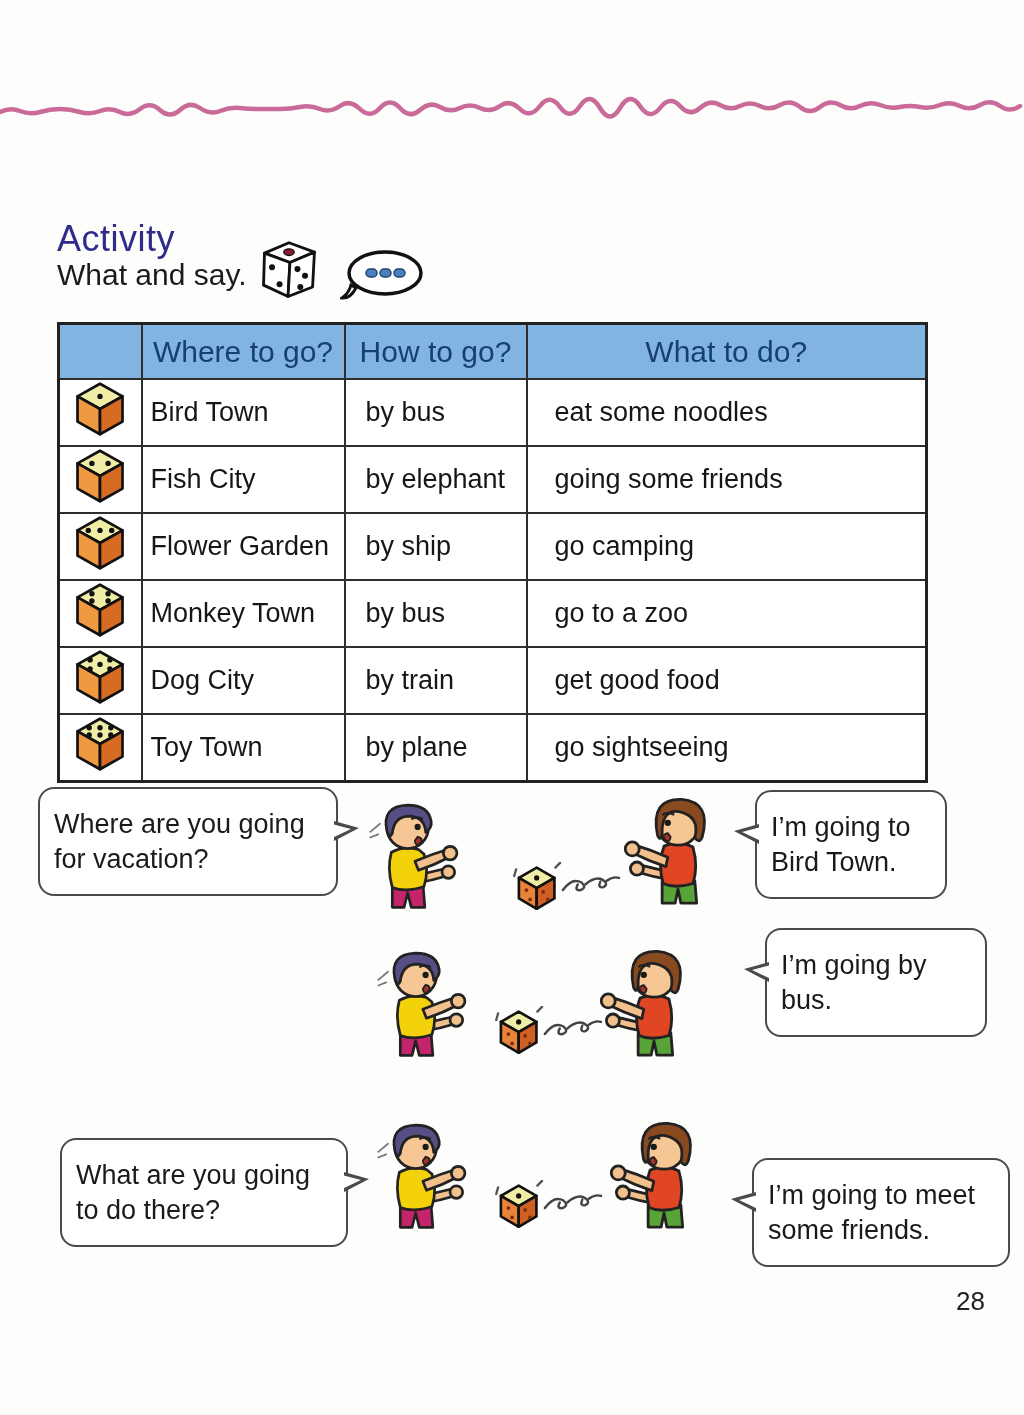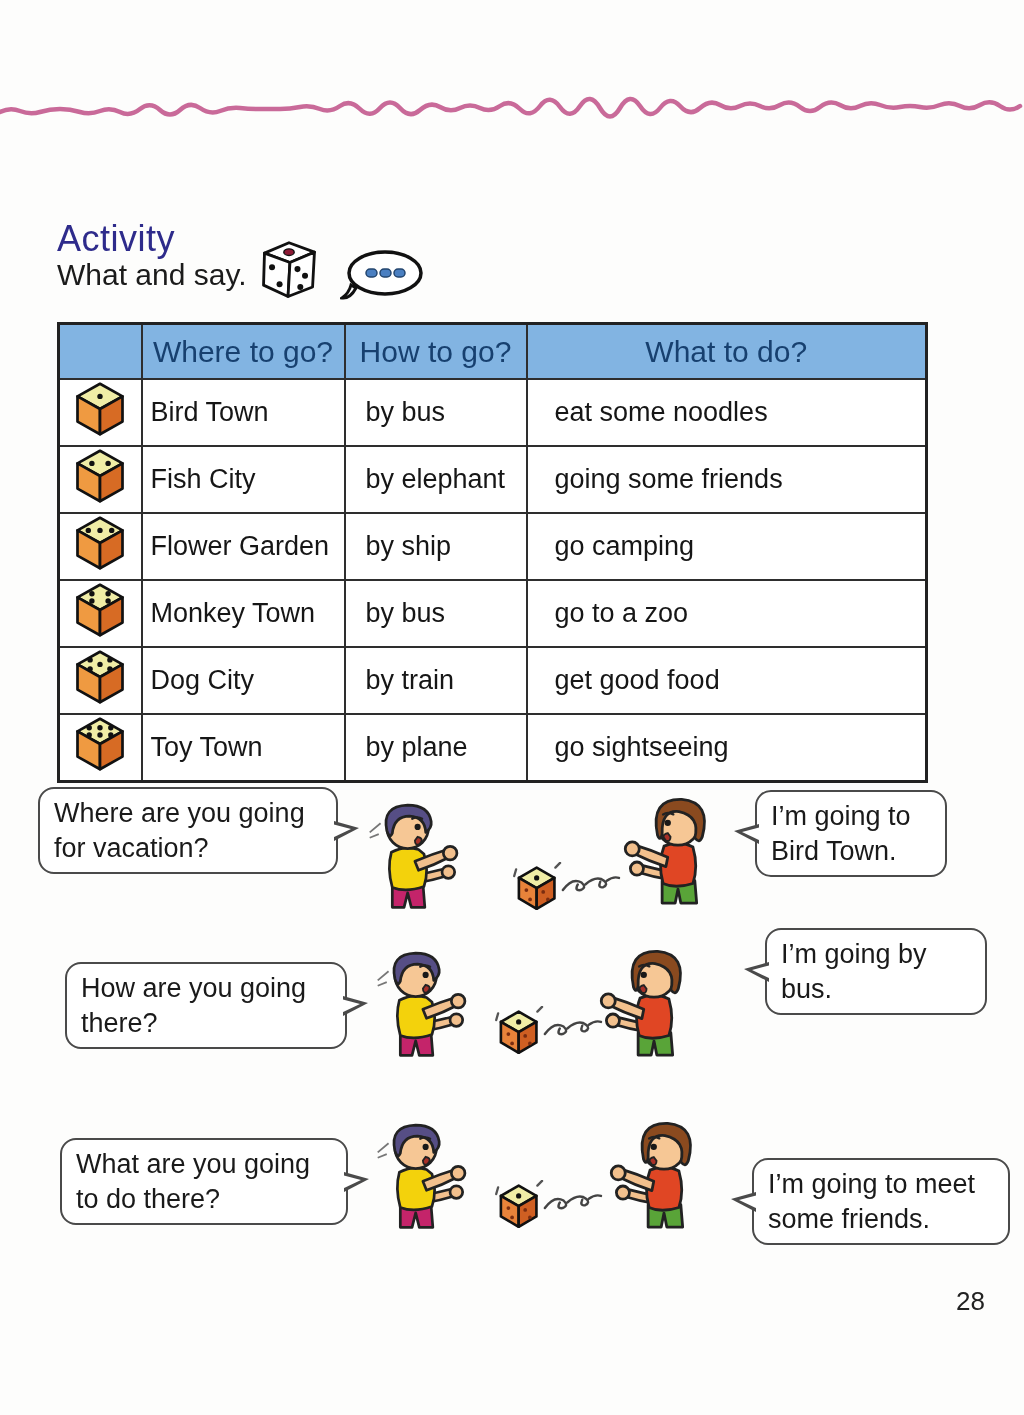--- a/index.html
+++ b/index.html
@@ -12,21 +12,21 @@
 
   table.activity{position:absolute;left:57px;top:322px;width:868px;border-collapse:collapse;table-layout:fixed;background:#fff;border:3px solid #222;}
   table.activity th,table.activity td{border:2px solid #2e2e2e;overflow:hidden;}
   table.activity th{background:#82b4e2;color:#17406f;font-size:30px;font-weight:normal;height:51px;text-align:center;}
   table.activity td{font-size:27px;color:#161616;height:54px;}
   td.die-cell{text-align:center;vertical-align:middle;}
   td.where-cell{padding-left:8px;}
   td.how-cell{padding-left:20px;}
   td.what-cell{padding-left:27px;}
 
-  .bubble{position:absolute;background:#fff;border:2.5px solid #4a4a4a;border-radius:16px;padding:7px 14px;font-size:27px;line-height:1.28;color:#1a1a1a;box-sizing:border-box;}
+  .bubble{position:absolute;background:#fff;border:2.5px solid #4a4a4a;border-radius:16px;padding:18px 14px;font-size:27px;line-height:1.28;color:#1a1a1a;box-sizing:border-box;}
   .bubble-left::before{content:"";position:absolute;right:-23px;top:32px;width:0;height:0;border-style:solid;border-width:7px 0 13px 25px;border-color:transparent transparent transparent #4a4a4a;}
   .bubble-left::after{content:"";position:absolute;right:-15px;top:35px;width:0;height:0;border-style:solid;border-width:5px 0 9px 19px;border-color:transparent transparent transparent #fff;}
   .bubble-right::before{content:"";position:absolute;left:-23px;top:32px;width:0;height:0;border-style:solid;border-width:7px 25px 13px 0;border-color:transparent #4a4a4a transparent transparent;}
   .bubble-right::after{content:"";position:absolute;left:-15px;top:35px;width:0;height:0;border-style:solid;border-width:5px 19px 9px 0;border-color:transparent #fff transparent transparent;}
 
   .fig{position:absolute;}
   .page-num{position:absolute;left:956px;top:1286px;font-size:26px;color:#222;}
   .defs-hidden{position:absolute;width:0;height:0;overflow:hidden;}
 </style>
 </head>
@@ -222,23 +222,20 @@
   <svg class="fig" style="left:512px;top:862px;" width="112" height="58">
       <use href="#toss-die"></use>
     </svg>
   <svg class="fig" style="left:612px;top:792px;" width="118" height="126">
       <use href="#girl-fig"></use>
     </svg>
   <div class="bubble bubble-right" style="left:755px;top:790px;width:192px;">
     <span>I’m going to Bird Town.</span>
   </div>
 
-  <div class="bubble bubble-left" style="left:65px;top:962px;width:282px;">
-    <span>How are you going there?</span>
-  </div>
   <svg class="fig" style="left:368px;top:946px;" width="108" height="122">
       <use href="#boy-fig"></use>
     </svg>
   <svg class="fig" style="left:494px;top:1006px;" width="112" height="58">
       <use href="#toss-die"></use>
     </svg>
   <svg class="fig" style="left:588px;top:944px;" width="118" height="126">
       <use href="#girl-fig"></use>
     </svg>
   <div class="bubble bubble-right" style="left:765px;top:928px;width:222px;">

